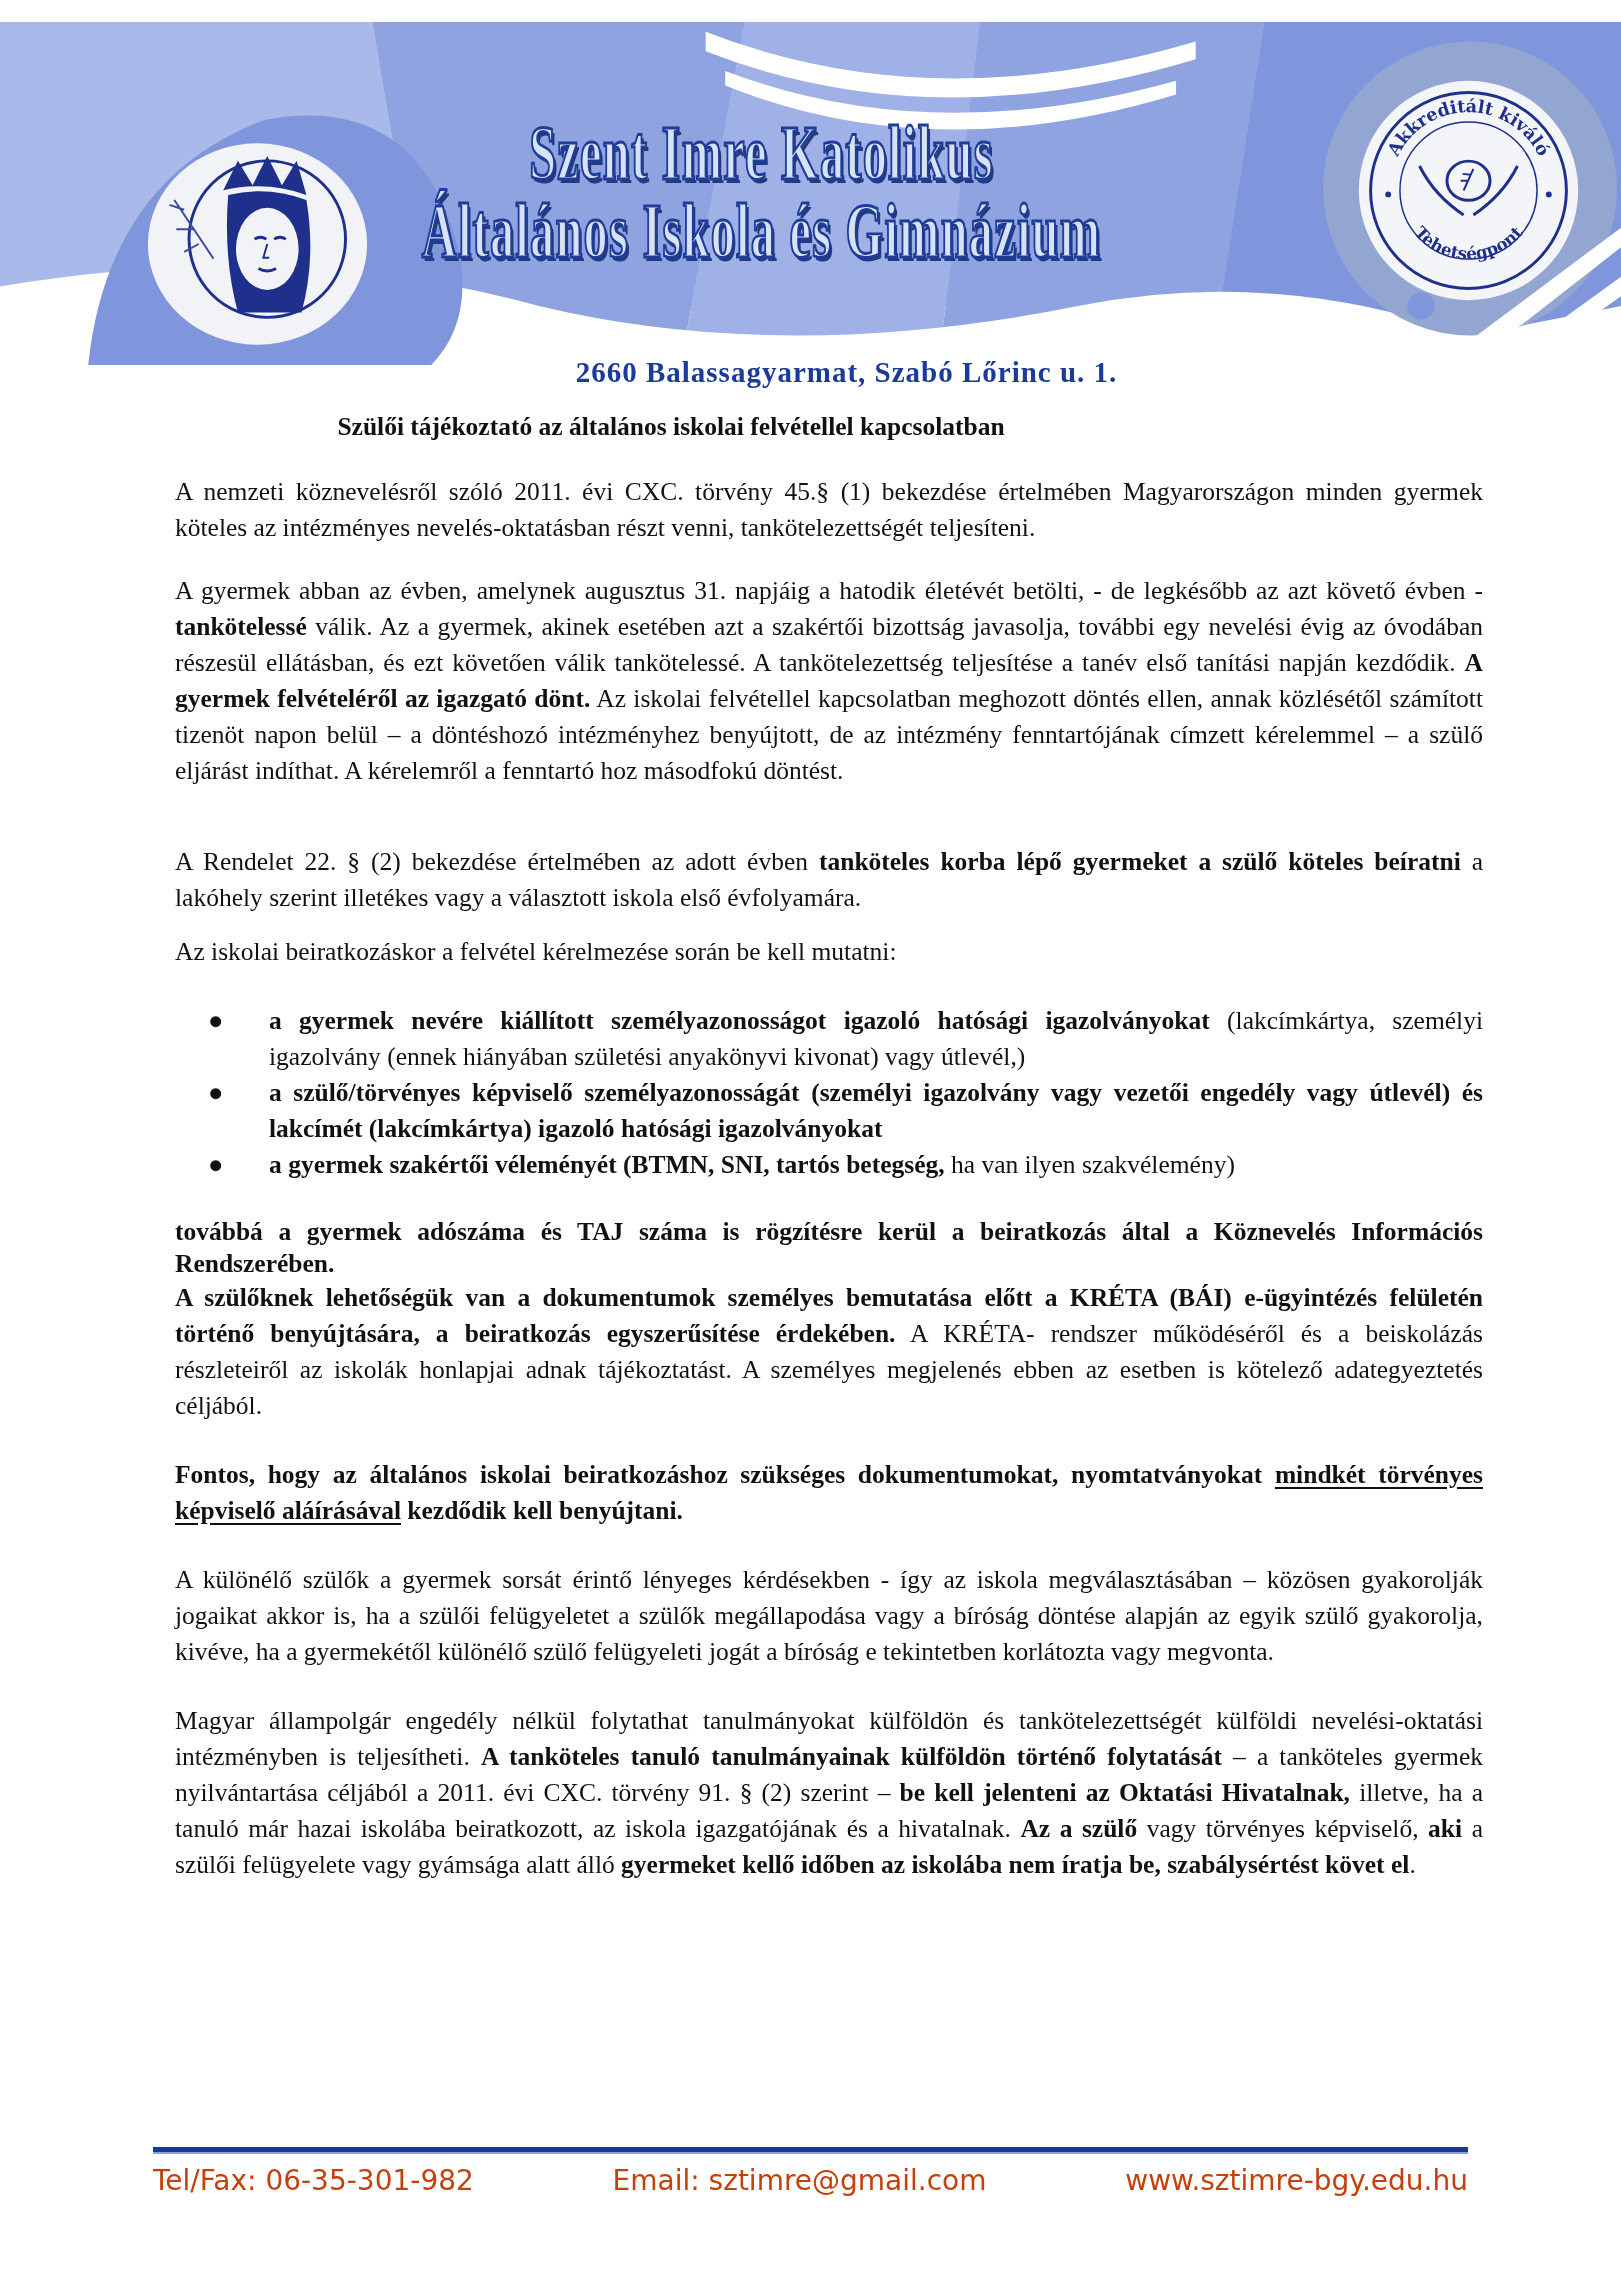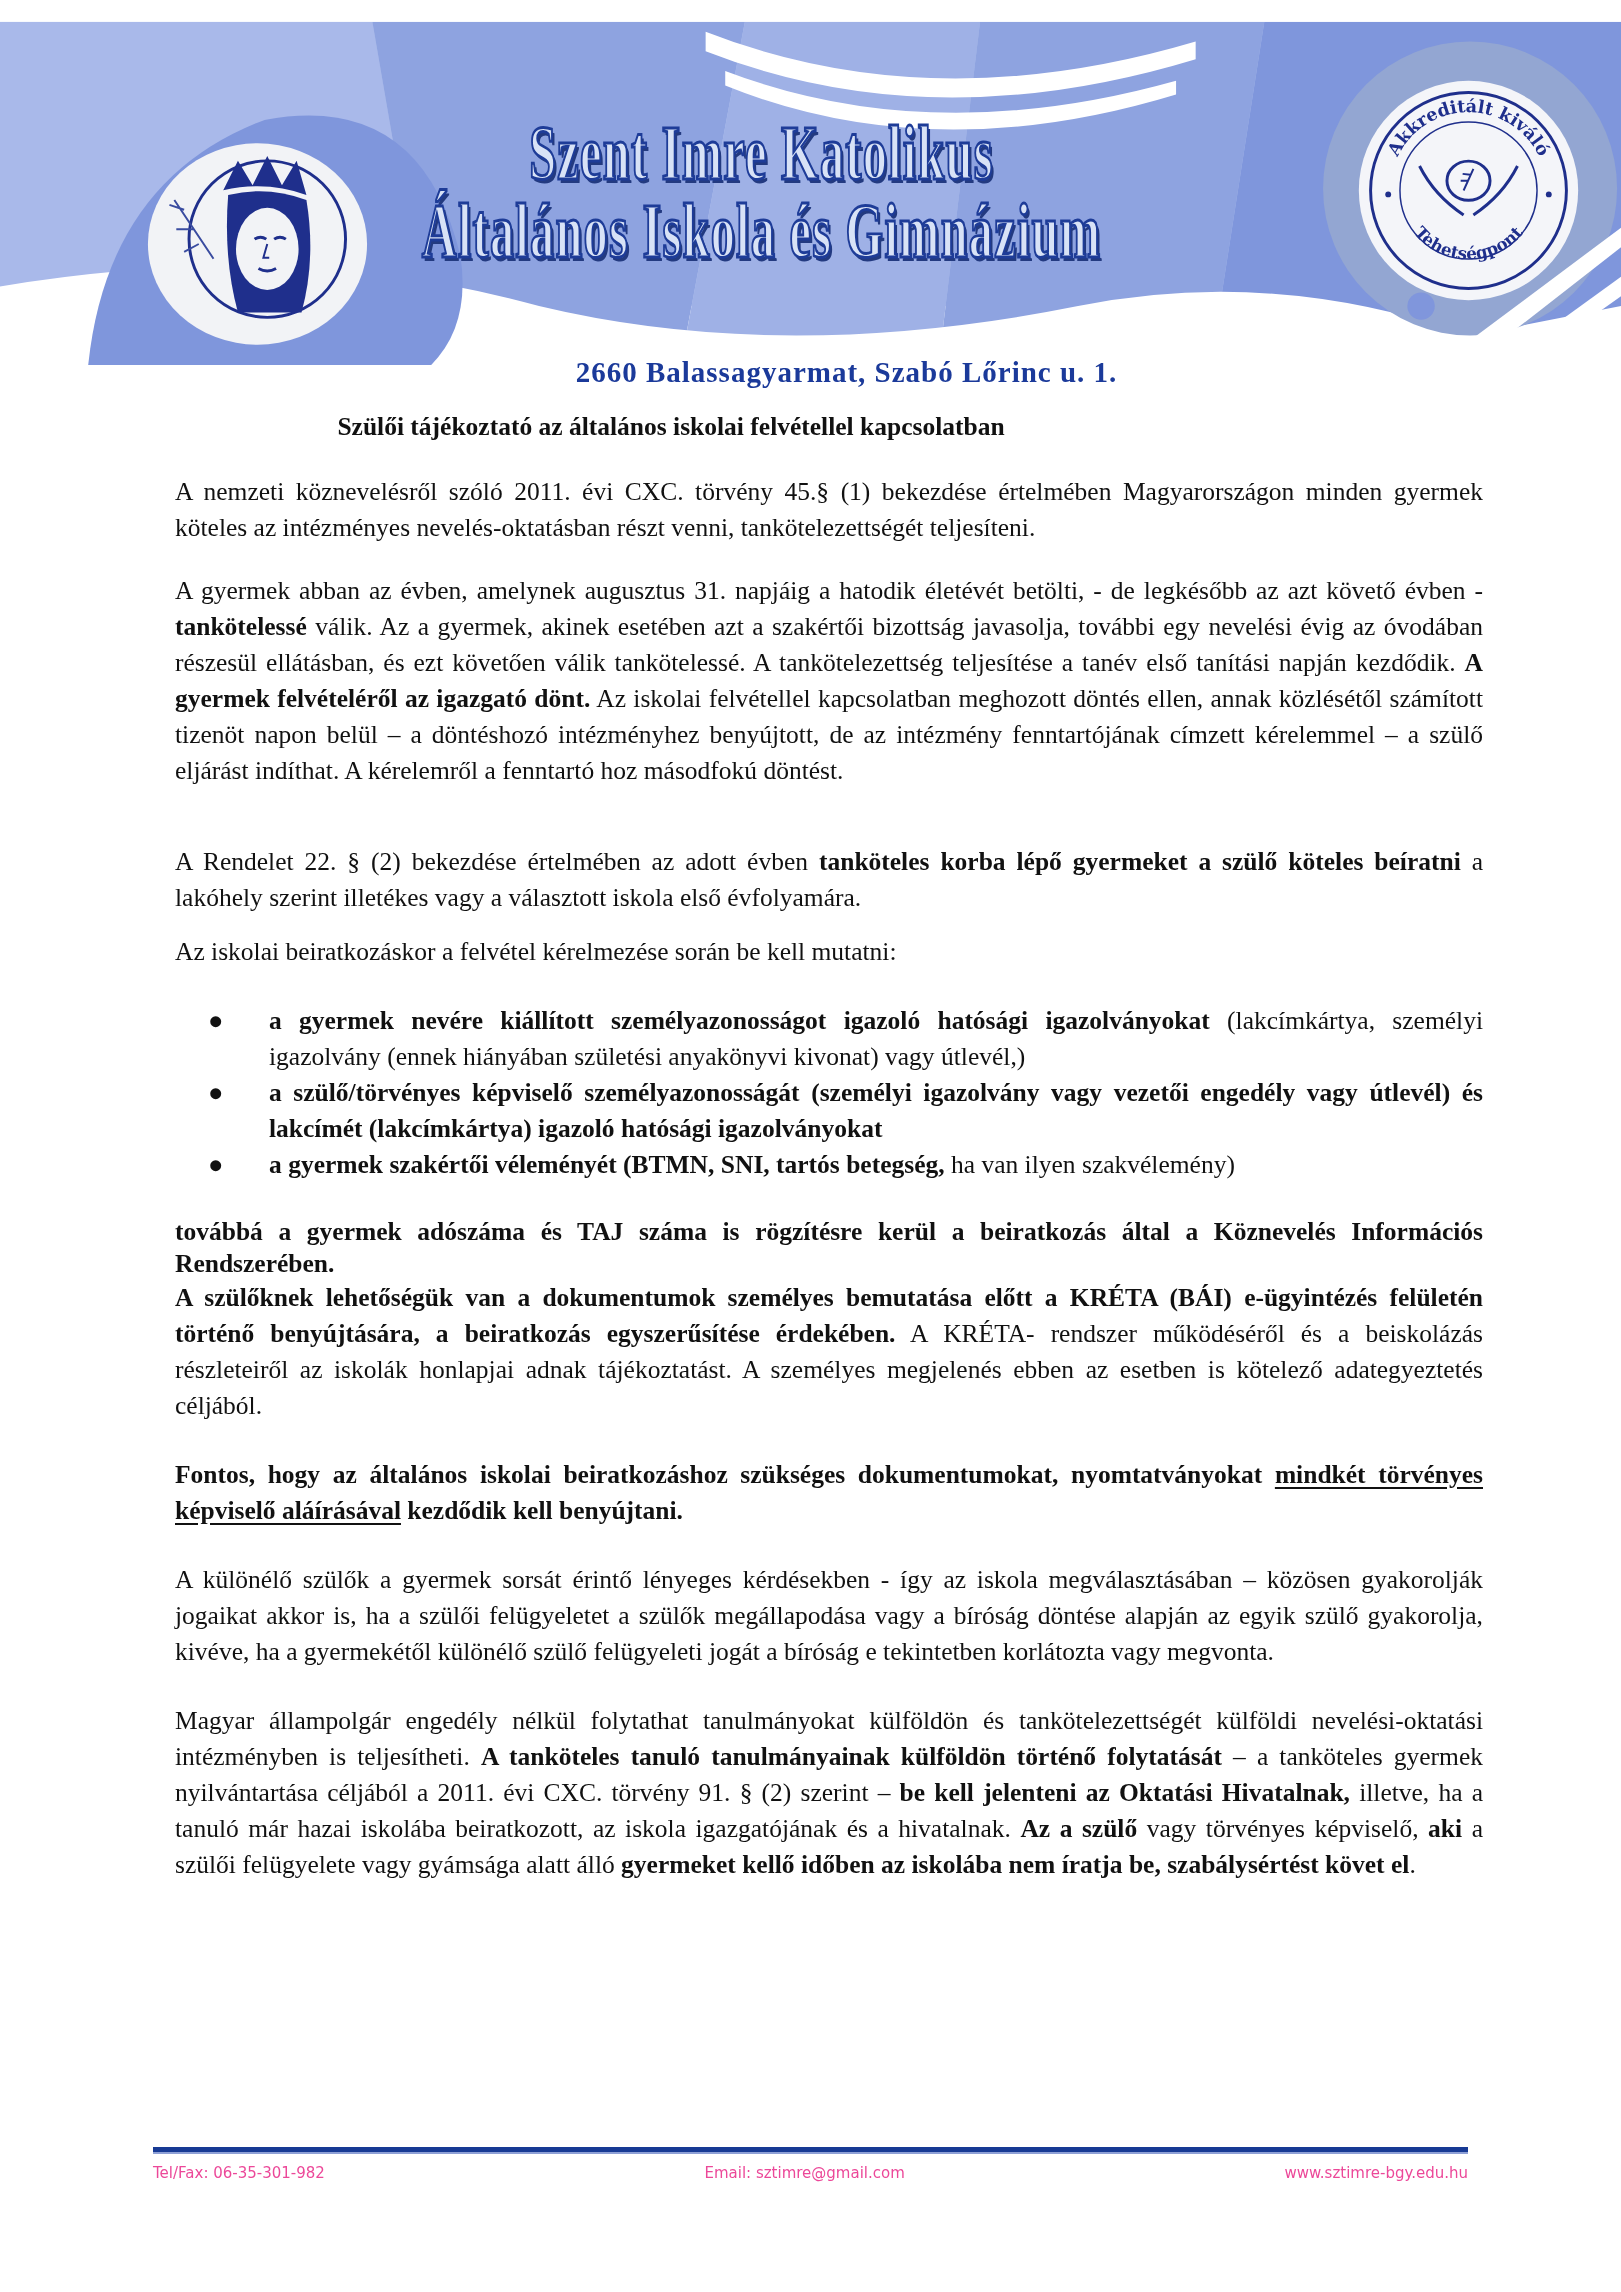--- a/index.html
+++ b/index.html
@@ -40,21 +40,21 @@
   .heading { font-weight: bold; }
   ul.reqs { list-style: none; margin: 0; padding: 0 0 0 94px; }
   ul.reqs li { position: relative; }
   ul.reqs li .bullet { position: absolute; left: -61px; top: 0; font-size: 25.5px; }
   .bold-block { font-weight: bold; line-height: 32px; }
 
   
   .footer-rule { position: absolute; left: 153px; top: 2147px; width: 1315px; height: 4.9px; background: #173a94;
                  box-shadow: 0 2px 0 #8ea0d6; }
   .footer { position: absolute; top: 2164px; left: 153px; width: 1315px; display: flex; justify-content: space-between;
-            font-family: "DejaVu Sans", sans-serif; font-size: 15px; color: #ec4899; }
+            font-family: "DejaVu Sans", sans-serif; font-size: 28px; color: #c2410c; }
 </style>
 </head>
 <body>
 
 <div class="banner">
   <svg width="1621" height="353" viewBox="0 0 1654 360">
     <rect x="0" y="10" width="1654" height="290" fill="#b8c6ee"></rect>
     <path d="M0 10 L380 10 L430 300 L0 290 Z" fill="#a9b9ea"></path>
     <path d="M380 10 L760 10 L700 330 L430 300 Z" fill="#8ea3e0"></path>
     <path d="M760 10 L1000 10 L960 340 L700 330 Z" fill="#9fb1e6"></path>

